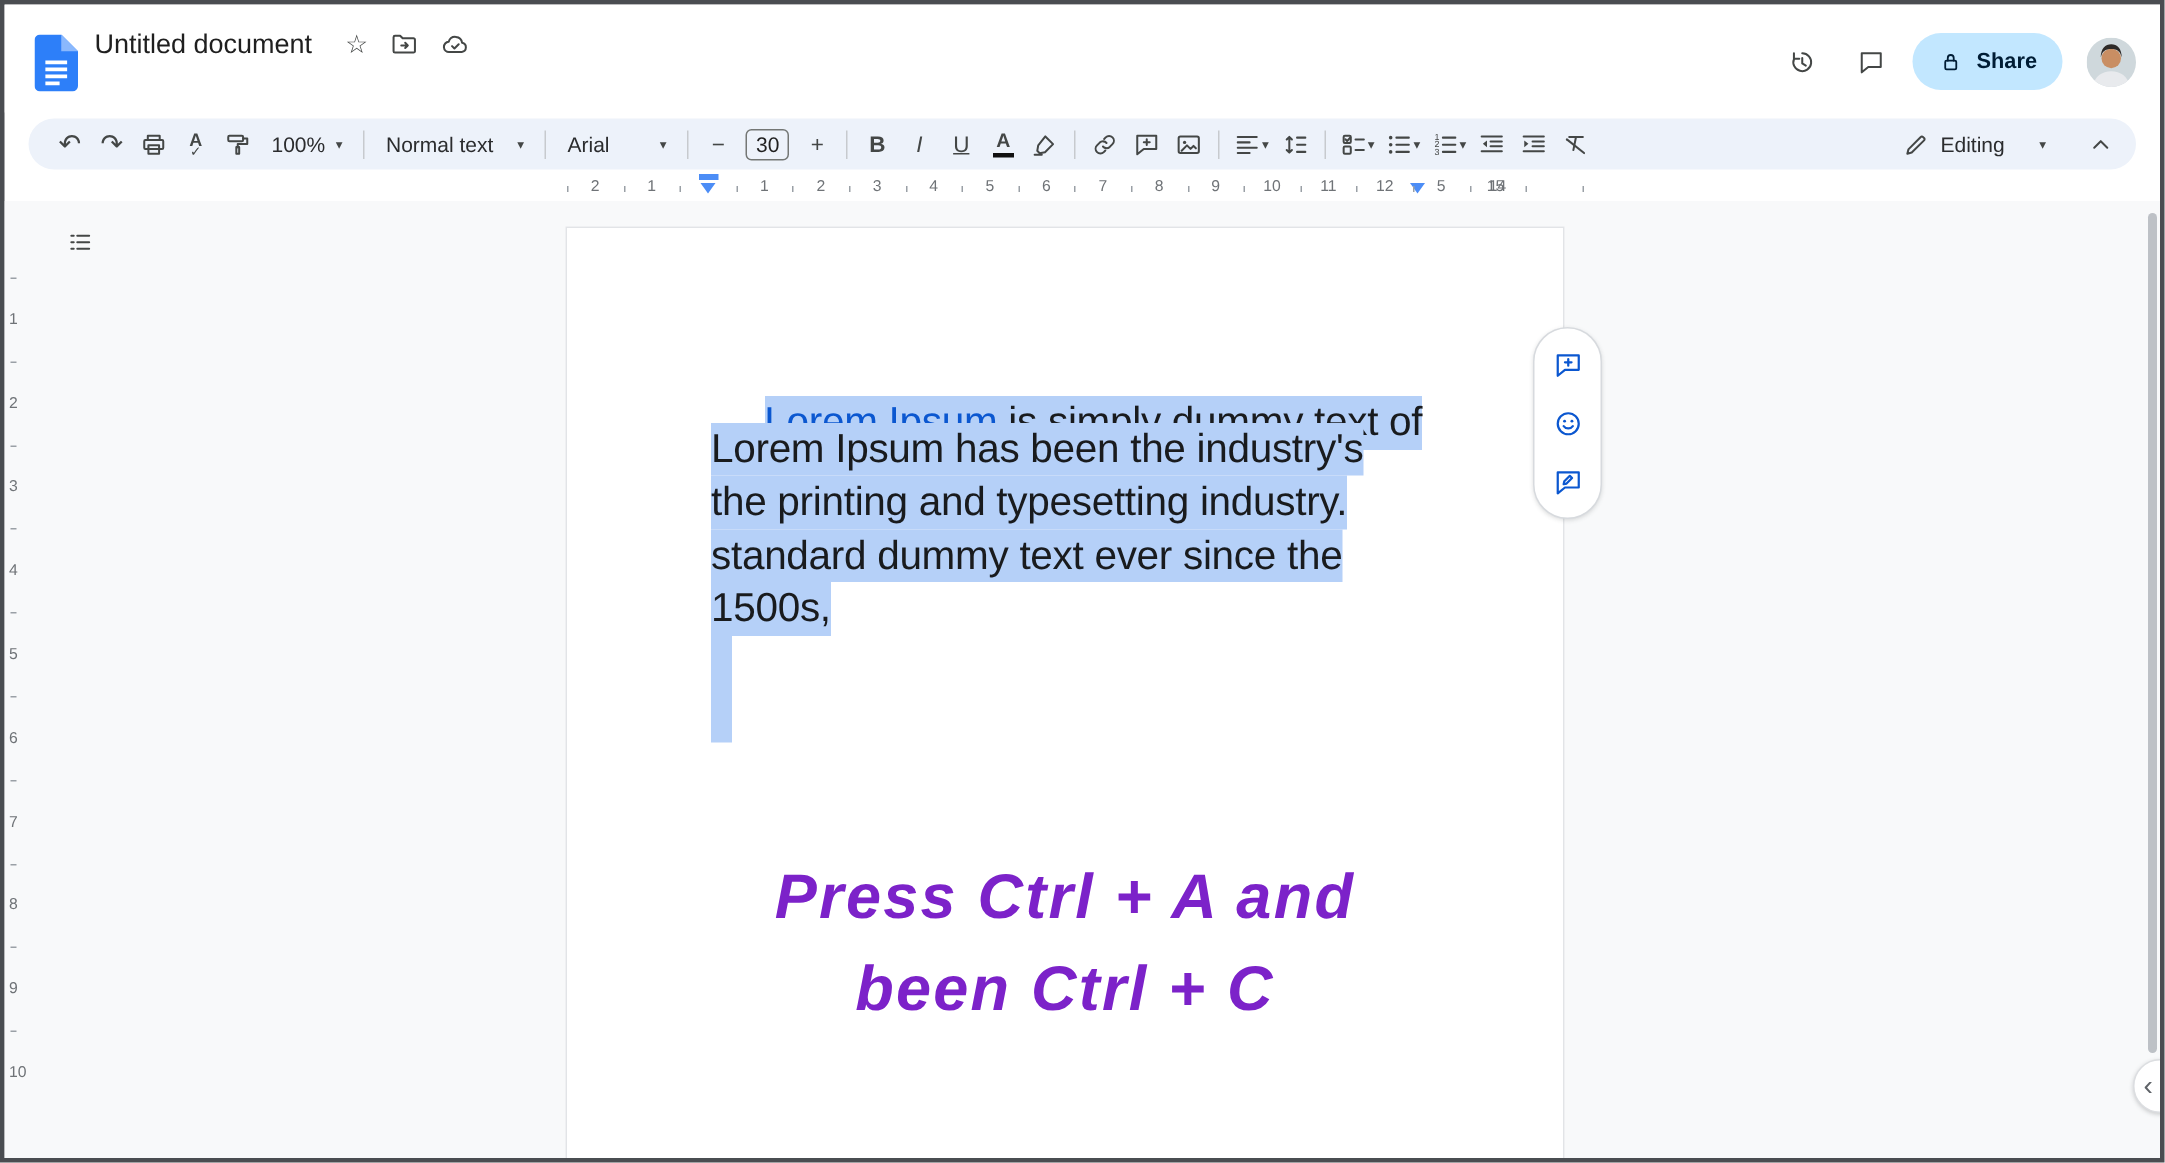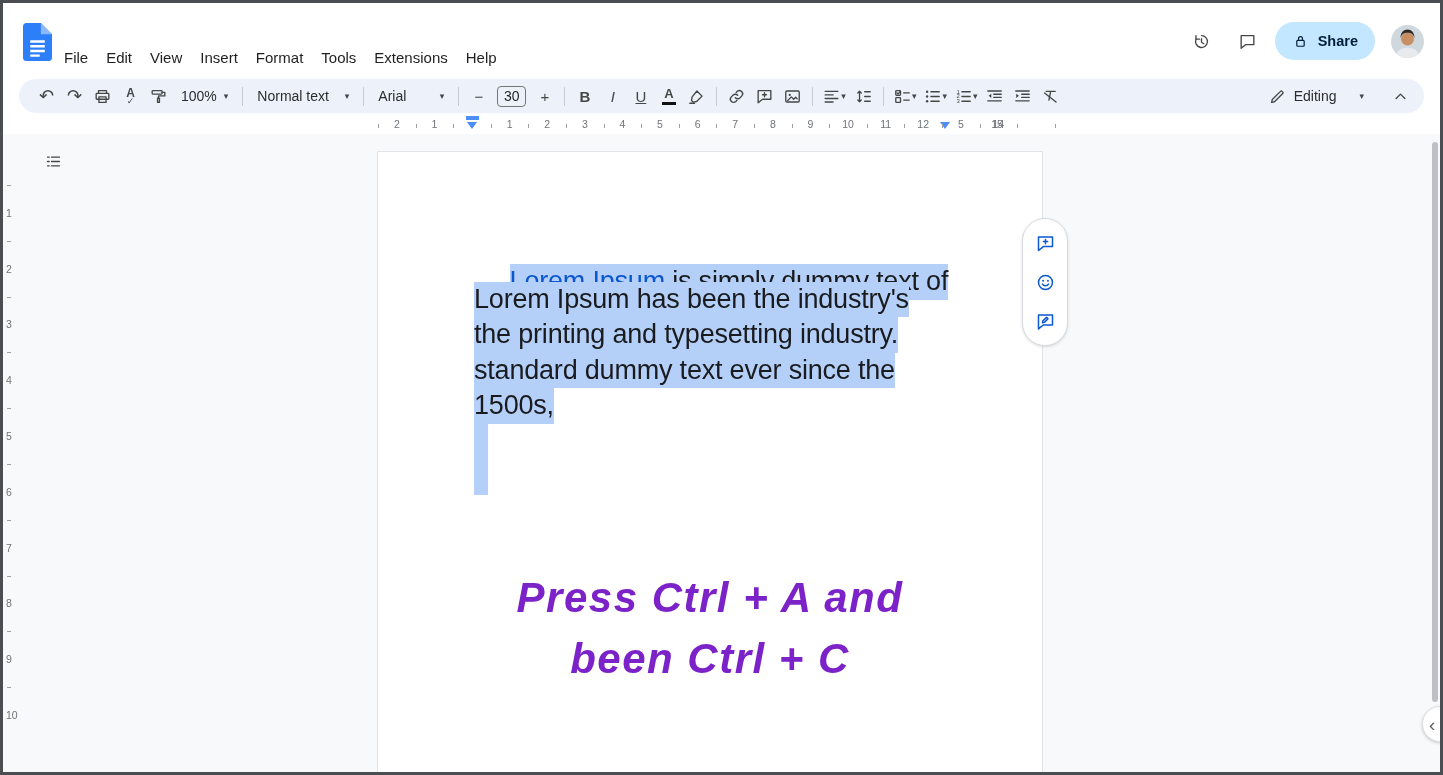--- a/index.html
+++ b/index.html
@@ -80,31 +80,35 @@
 </head>
 <body>
 
 <div class="header">
   <svg class="logo" viewBox="0 0 26 34">
     <path d="M16 0H3.2A3.2 3.2 0 0 0 0 3.2v27.6A3.2 3.2 0 0 0 3.2 34h19.6A3.2 3.2 0 0 0 26 30.8V10z" fill="#2d7ff9"></path>
     <path d="M16 0l10 10h-10z" fill="#8ab8fd"></path>
     <path d="M6.5 15.5h13v2.2h-13zM6.5 19.7h13v2.2h-13zM6.5 23.9h13v2.2h-13zM6.5 28.1h8.5v2.2h-8.5z" fill="#fff"></path>
   </svg>
 
-
-  <nav class="menu-bar">
-      <div class="menu-item">File</div>
-      <div class="menu-item">Edit</div>
-      <div class="menu-item">View</div>
-      <div class="menu-item">Insert</div>
-      <div class="menu-item">Format</div>
-      <div class="menu-item">Tools</div>
-      <div class="menu-item">Extensions</div>
-      <div class="menu-item">Help</div>
-    </nav>
+  <div class="title-row">
+    <span class="doc-title">Untitled document</span>
+    <span class="title-icons">
+      <span class="glyph">☆</span>
+      <svg class="ic" viewBox="0 0 24 24">
+        <path d="M3 6a1.2 1.2 0 0 1 1.2-1.2h4.3L10.7 7h9.1A1.2 1.2 0 0 1 21 8.2v9.6a1.2 1.2 0 0 1-1.2 1.2H4.2A1.2 1.2 0 0 1 3 17.8z"></path>
+        <path d="M9.5 13h5.5M12.8 10.8L15 13l-2.2 2.2"></path>
+      </svg>
+      <svg class="ic" viewBox="0 0 24 24">
+        <path d="M7 18.5a4.3 4.3 0 0 1-.5-8.6 5.8 5.8 0 0 1 11.3.9 3.9 3.9 0 0 1-.3 7.7z"></path>
+        <path d="M9.3 13.6l2 2 3.6-3.6"></path>
+      </svg>
+    </span>
+  </div>
+
 
   <div class="hdr-right">
     <button class="icon-btn">
       <svg class="ic" viewBox="0 0 24 24">
         <path d="M12 4.5a7.5 7.5 0 1 1-6.9 4.6"></path>
           <path d="M5 4.5V9h4.5"></path>
           <path d="M12 8.5V13l3 1.8"></path>
       </svg>
     </button>
     <button class="icon-btn">

